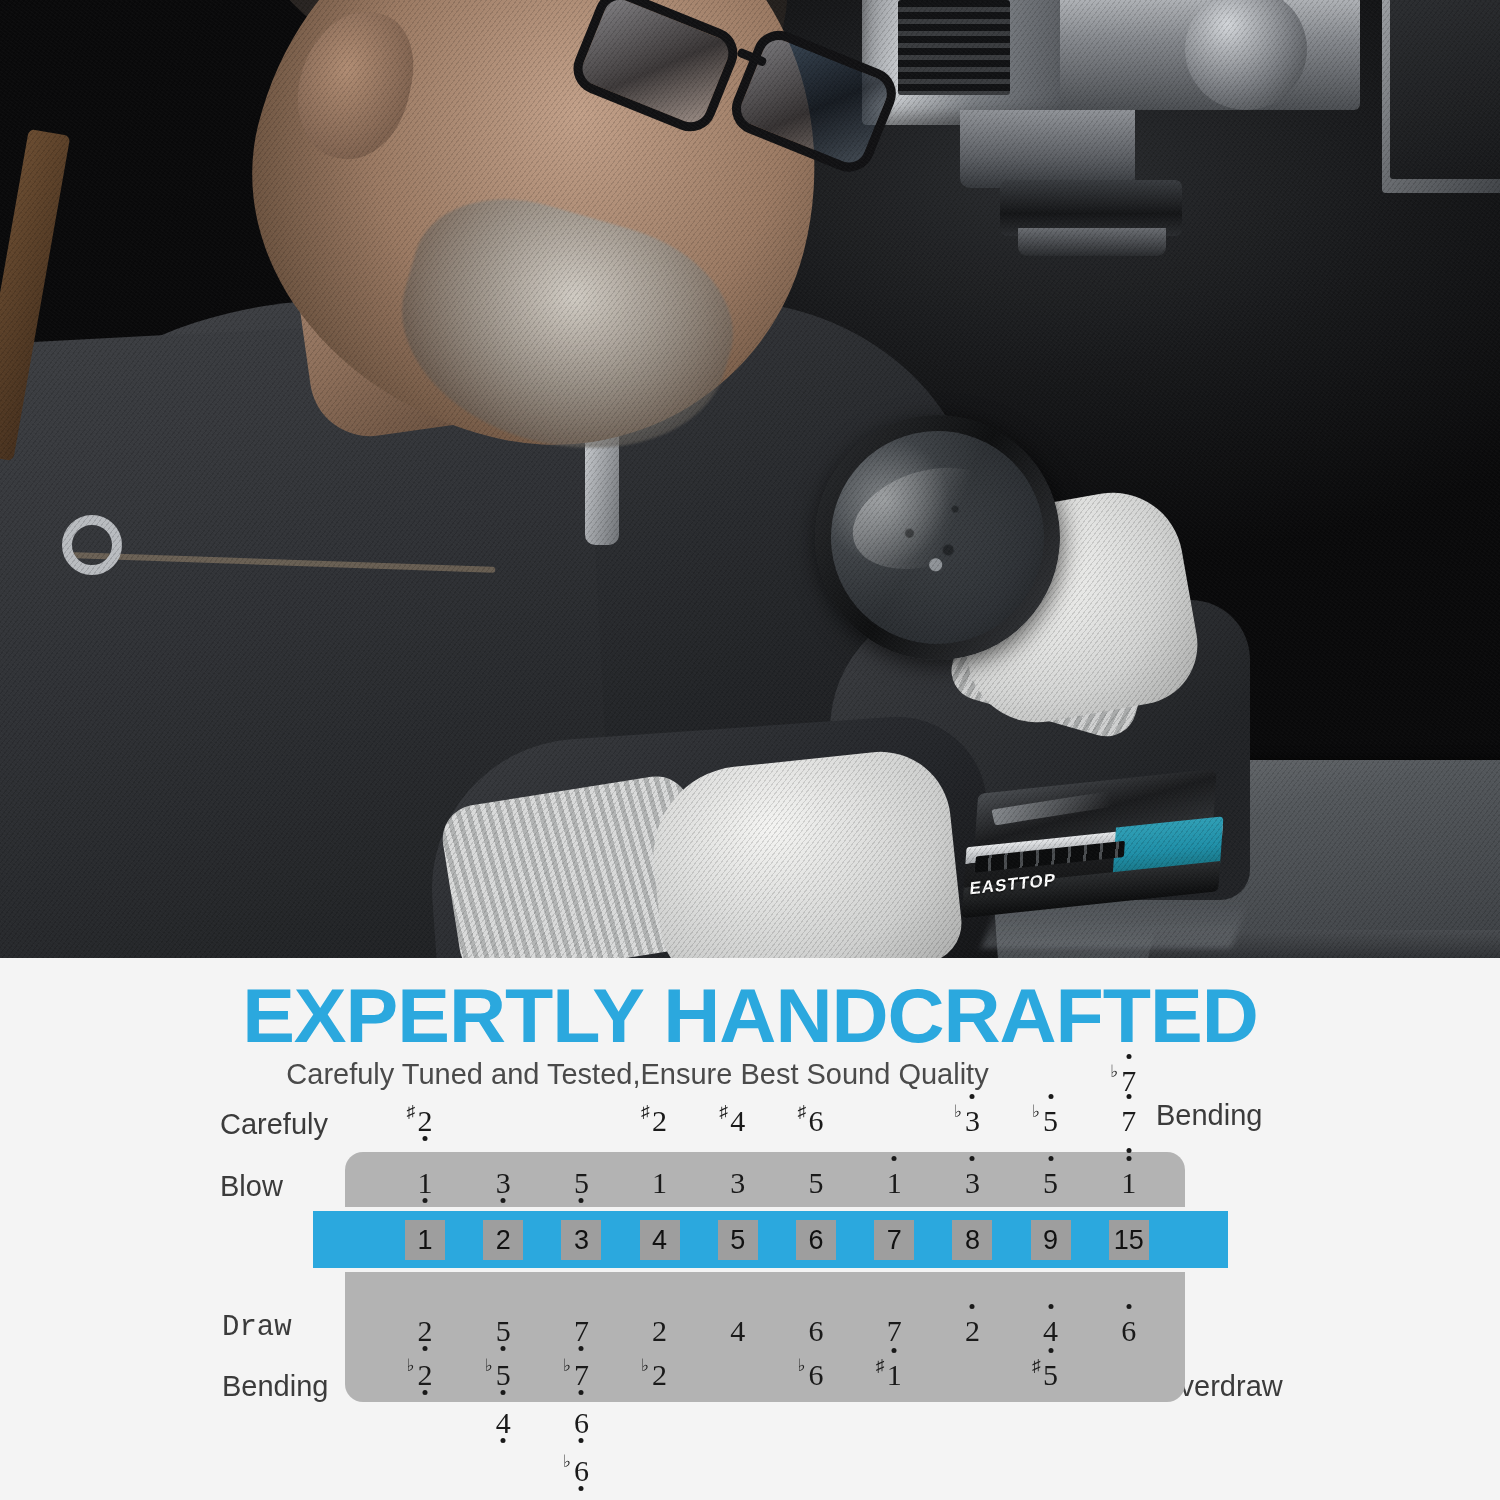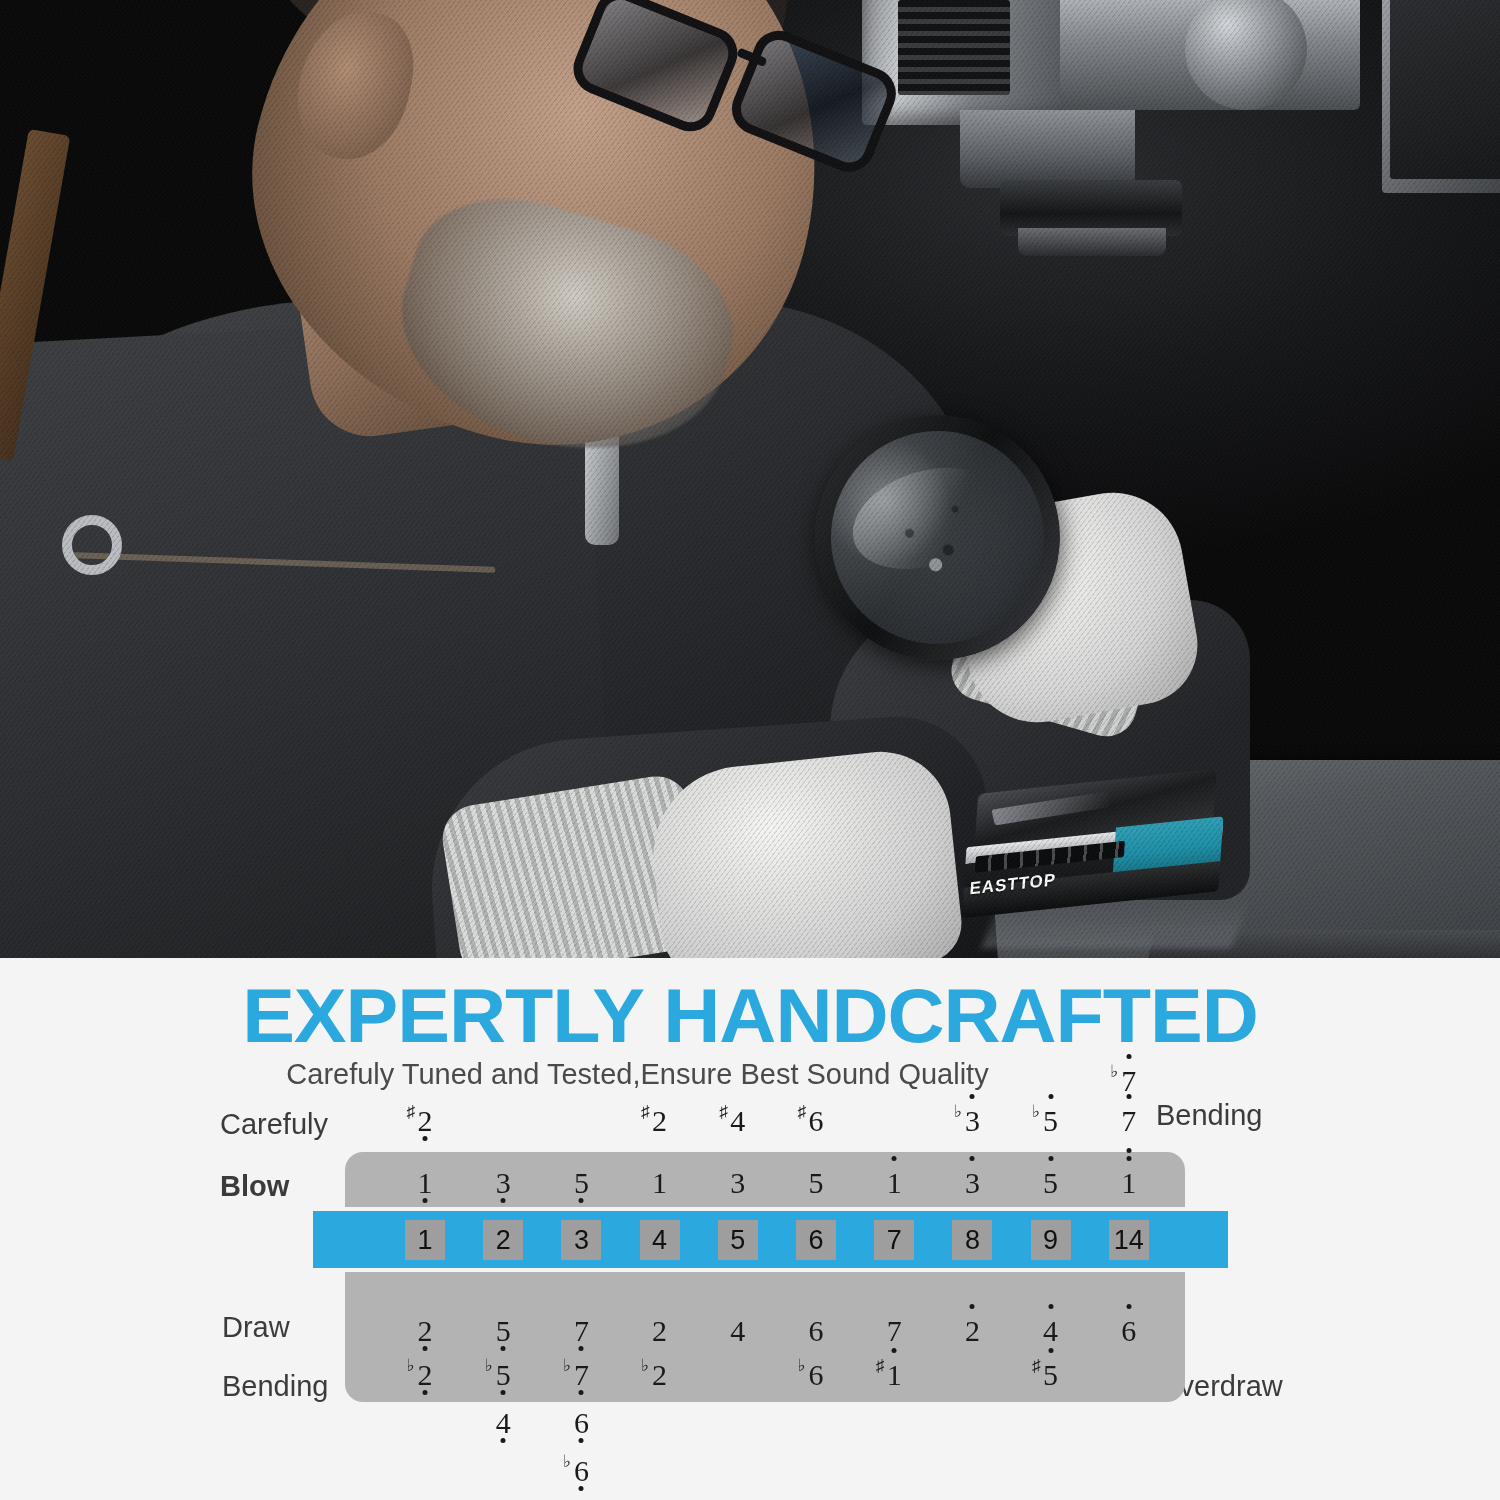--- a/index.html
+++ b/index.html
@@ -318,22 +318,22 @@
   .chart { position: absolute; left: 0; top: 140px; width: 1500px; height: 400px; }
 
   .side-label {
     position: absolute;
     color: #3b3b3b;
     font-size: 29px;
     font-weight: 400;
     white-space: nowrap;
   }
   .lbl-overblow { left: 220px; top: 10px; }
-  .lbl-blow     { left: 220px; top: 72px; font-weight: bold; }
-  .lbl-draw     { left: 222px; top: 213px; }
+  .lbl-blow     { left: 220px; top: 72px; }
+  .lbl-draw     { left: 222px; top: 213px; font-family: Liberation Mono, monospace; }
   .lbl-bending-l{ left: 222px; top: 272px; }
   .lbl-bending-r{ left: 1156px; top: 1px; }
   .lbl-overdraw { left: 1157px; top: 272px; }
 
   .bar-gray {
     position: absolute;
     left: 345px; top: 54px; width: 840px; height: 250px;
     background: #b3b3b3;
     border-radius: 18px;
   }
@@ -484,21 +484,21 @@
       <div id="cells">
           <div class="hole-cell" style="left: 405px;">1</div>
           <div class="hole-cell" style="left: 483.2px;">2</div>
           <div class="hole-cell" style="left: 561.4px;">3</div>
           <div class="hole-cell" style="left: 639.6px;">4</div>
           <div class="hole-cell" style="left: 717.8px;">5</div>
           <div class="hole-cell" style="left: 796px;">6</div>
           <div class="hole-cell" style="left: 874.2px;">7</div>
           <div class="hole-cell" style="left: 952.4px;">8</div>
           <div class="hole-cell" style="left: 1030.6px;">9</div>
-          <div class="hole-cell" style="left: 1108.8px;">14</div>
+          <div class="hole-cell" style="left: 1108.8px;">15</div>
           <div class="note row-ob2" style="left: 1098.8px;"><span class="glyph">7<span class="acc">♭</span><span class="dot-up"></span></span></div>
           <div class="note row-ob" style="left: 395px;"><span class="glyph">2<span class="acc">♯</span><span class="dot-dn"></span></span></div>
           <div class="note row-ob" style="left: 629.6px;"><span class="glyph">2<span class="acc">♯</span></span></div>
           <div class="note row-ob" style="left: 707.8px;"><span class="glyph">4<span class="acc">♯</span></span></div>
           <div class="note row-ob" style="left: 786px;"><span class="glyph">6<span class="acc">♯</span></span></div>
           <div class="note row-ob" style="left: 942.4px;"><span class="glyph">3<span class="acc">♭</span><span class="dot-up"></span></span></div>
           <div class="note row-ob" style="left: 1020.6px;"><span class="glyph">5<span class="acc">♭</span><span class="dot-up"></span></span></div>
           <div class="note row-ob" style="left: 1098.8px;"><span class="glyph">7<span class="dot-up"></span></span></div>
           <div class="note row-blow" style="left: 395px;"><span class="glyph">1<span class="dot-dn"></span></span></div>
           <div class="note row-blow" style="left: 473.2px;"><span class="glyph">3<span class="dot-dn"></span></span></div>

